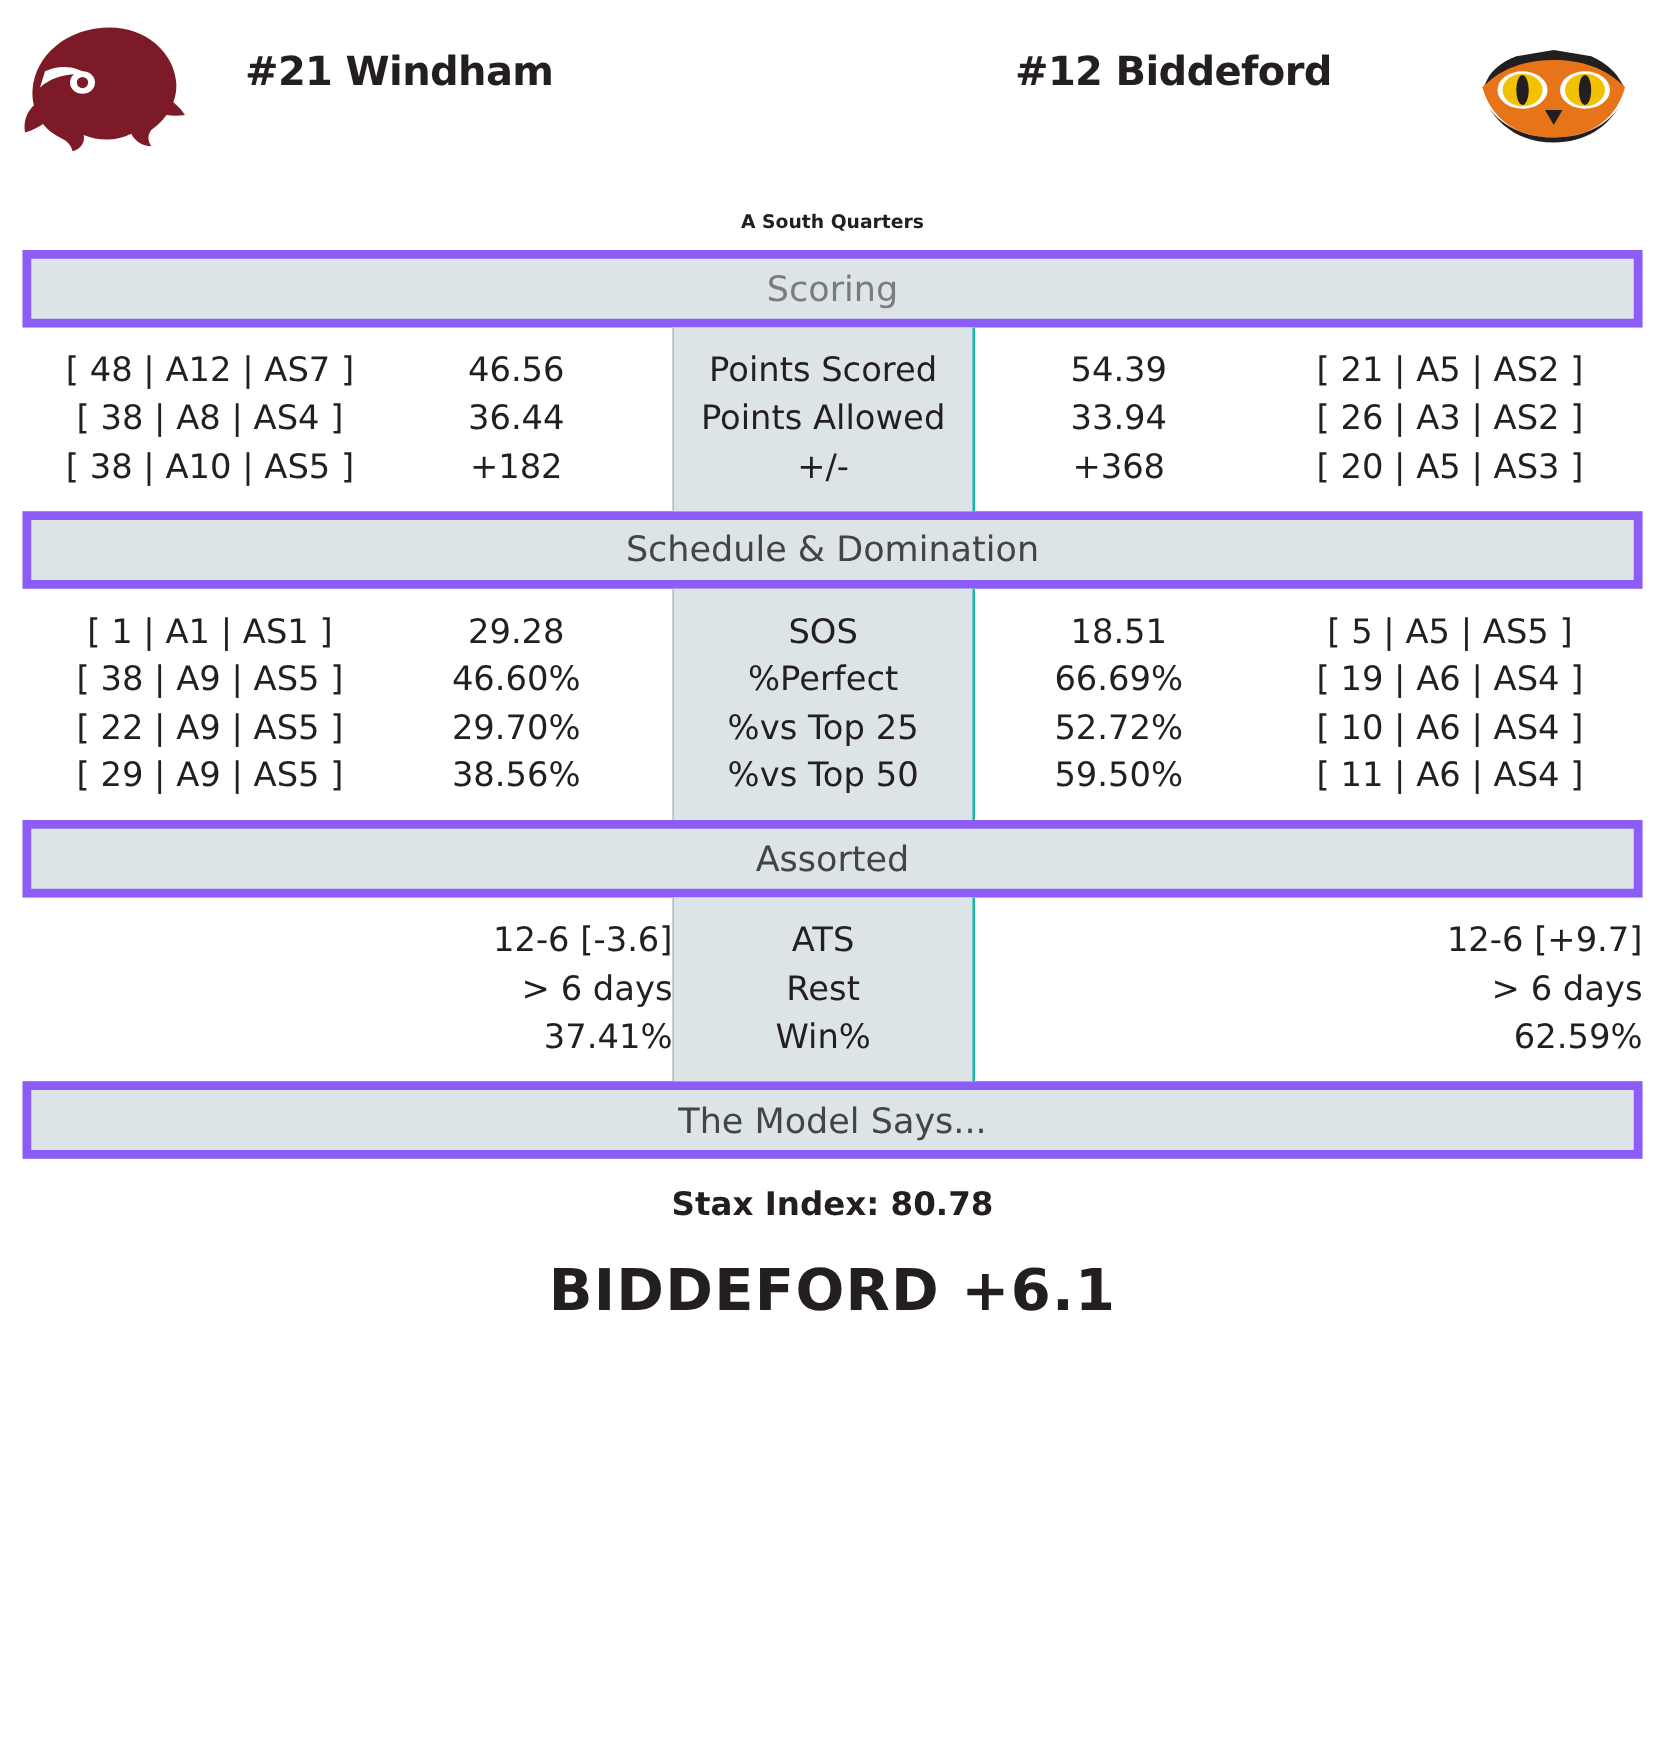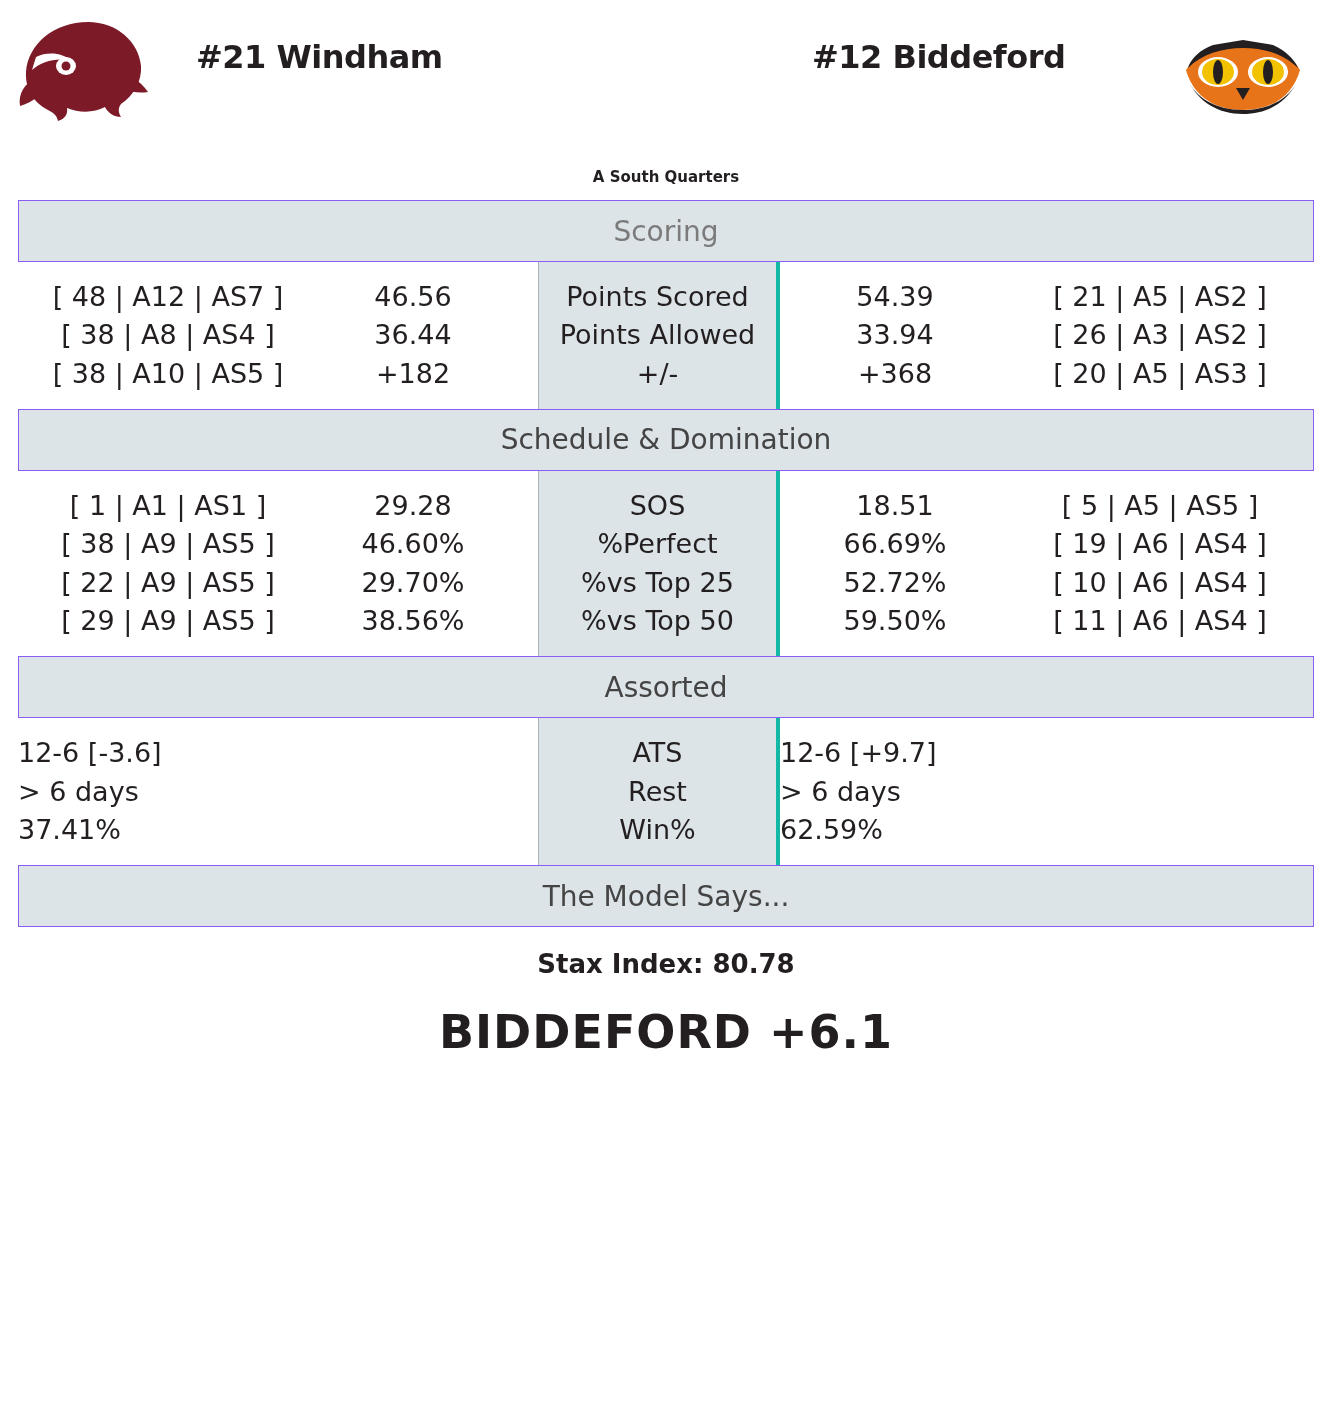--- a/index.html
+++ b/index.html
@@ -53,41 +53,41 @@
   
   .sheet {
     position: relative;
     margin: 14px 18px 0 18px;
     width: 1296px;
     box-sizing: border-box;
   }
 
   .band {
     background: #dde4e7;
-    border: 1px solid #8b5cf6;
+    border: 7px solid #8b5cf6;
     height: 62px;
     display: flex;
     align-items: center;
     justify-content: center;
     font-size: 28px;
     color: #444;
     box-sizing: border-box;
   }
   .band.scoring-band { color: #7b7b7b; }
 
   .stat-block {
     position: relative;
     display: grid;
     grid-template-columns: 520px 242px 534px;
     box-sizing: border-box;
   }
   .center-col {
     background: #dde4e7;
     border-left: 1px solid #a9b4b9;
-    border-right: 4px solid #14b8a6;
+    border-right: 2px solid #14b8a6;
     box-sizing: border-box;
     display: flex;
     flex-direction: column;
     align-items: center;
     justify-content: center;
     padding: 16px 0;
   }
   .center-col .row {
     font-size: 27px;
     line-height: 1.42;
@@ -118,21 +118,21 @@
     white-space: nowrap;
   }
 
   
   .left-brackets { width: 300px; text-align: center; }
   .left-values { width: 190px; text-align: center; }
   .right-values { width: 230px; text-align: center; }
   .right-brackets { width: 300px; text-align: center; }
   .assorted-left { width: 520px; text-align: center; }
   .assorted-right { width: 534px; text-align: center; }
-  .assorted-left .cell, .assorted-right .cell { text-align: left; }
+  .assorted-left .cell, .assorted-right .cell { text-align: right; }
 
   
   .stax {
     text-align: center;
     font-size: 26px;
     font-weight: 700;
     margin-top: 22px;
     color: #231f20;
   }
   .verdict {

